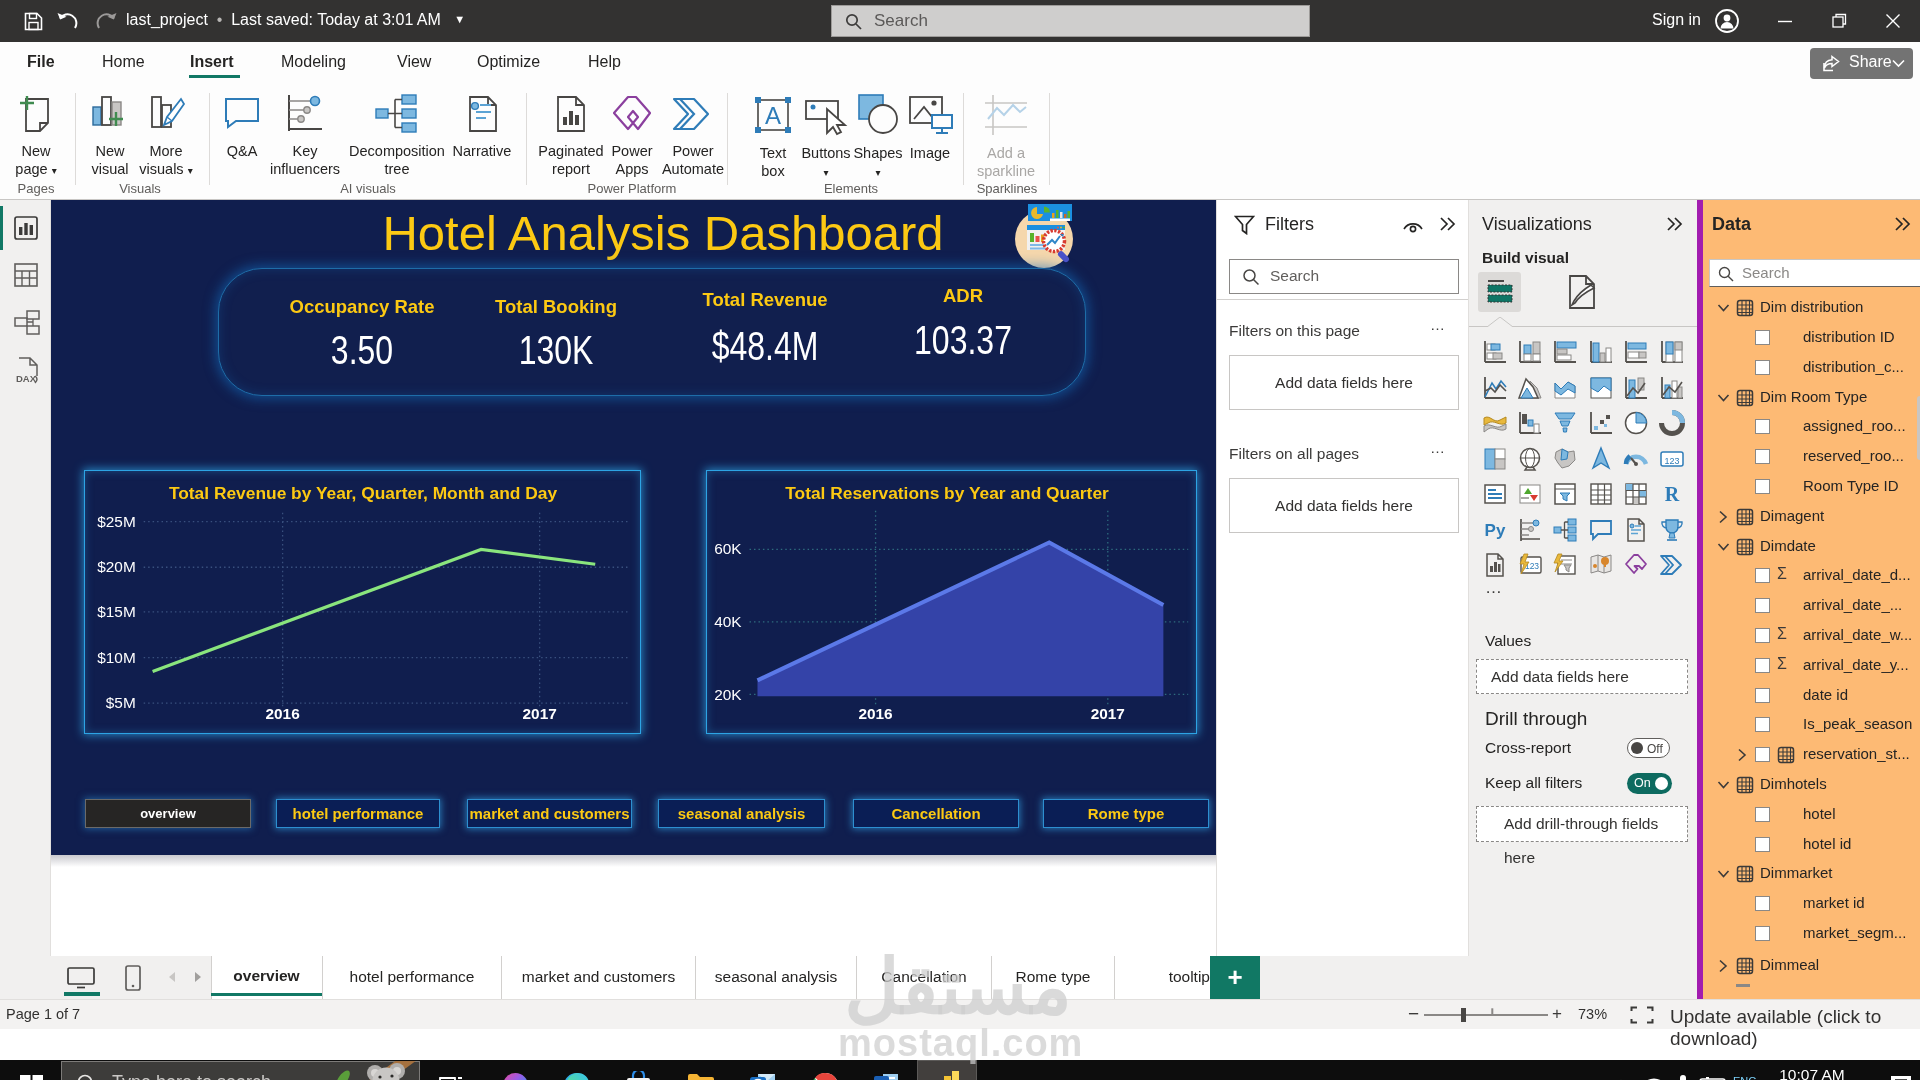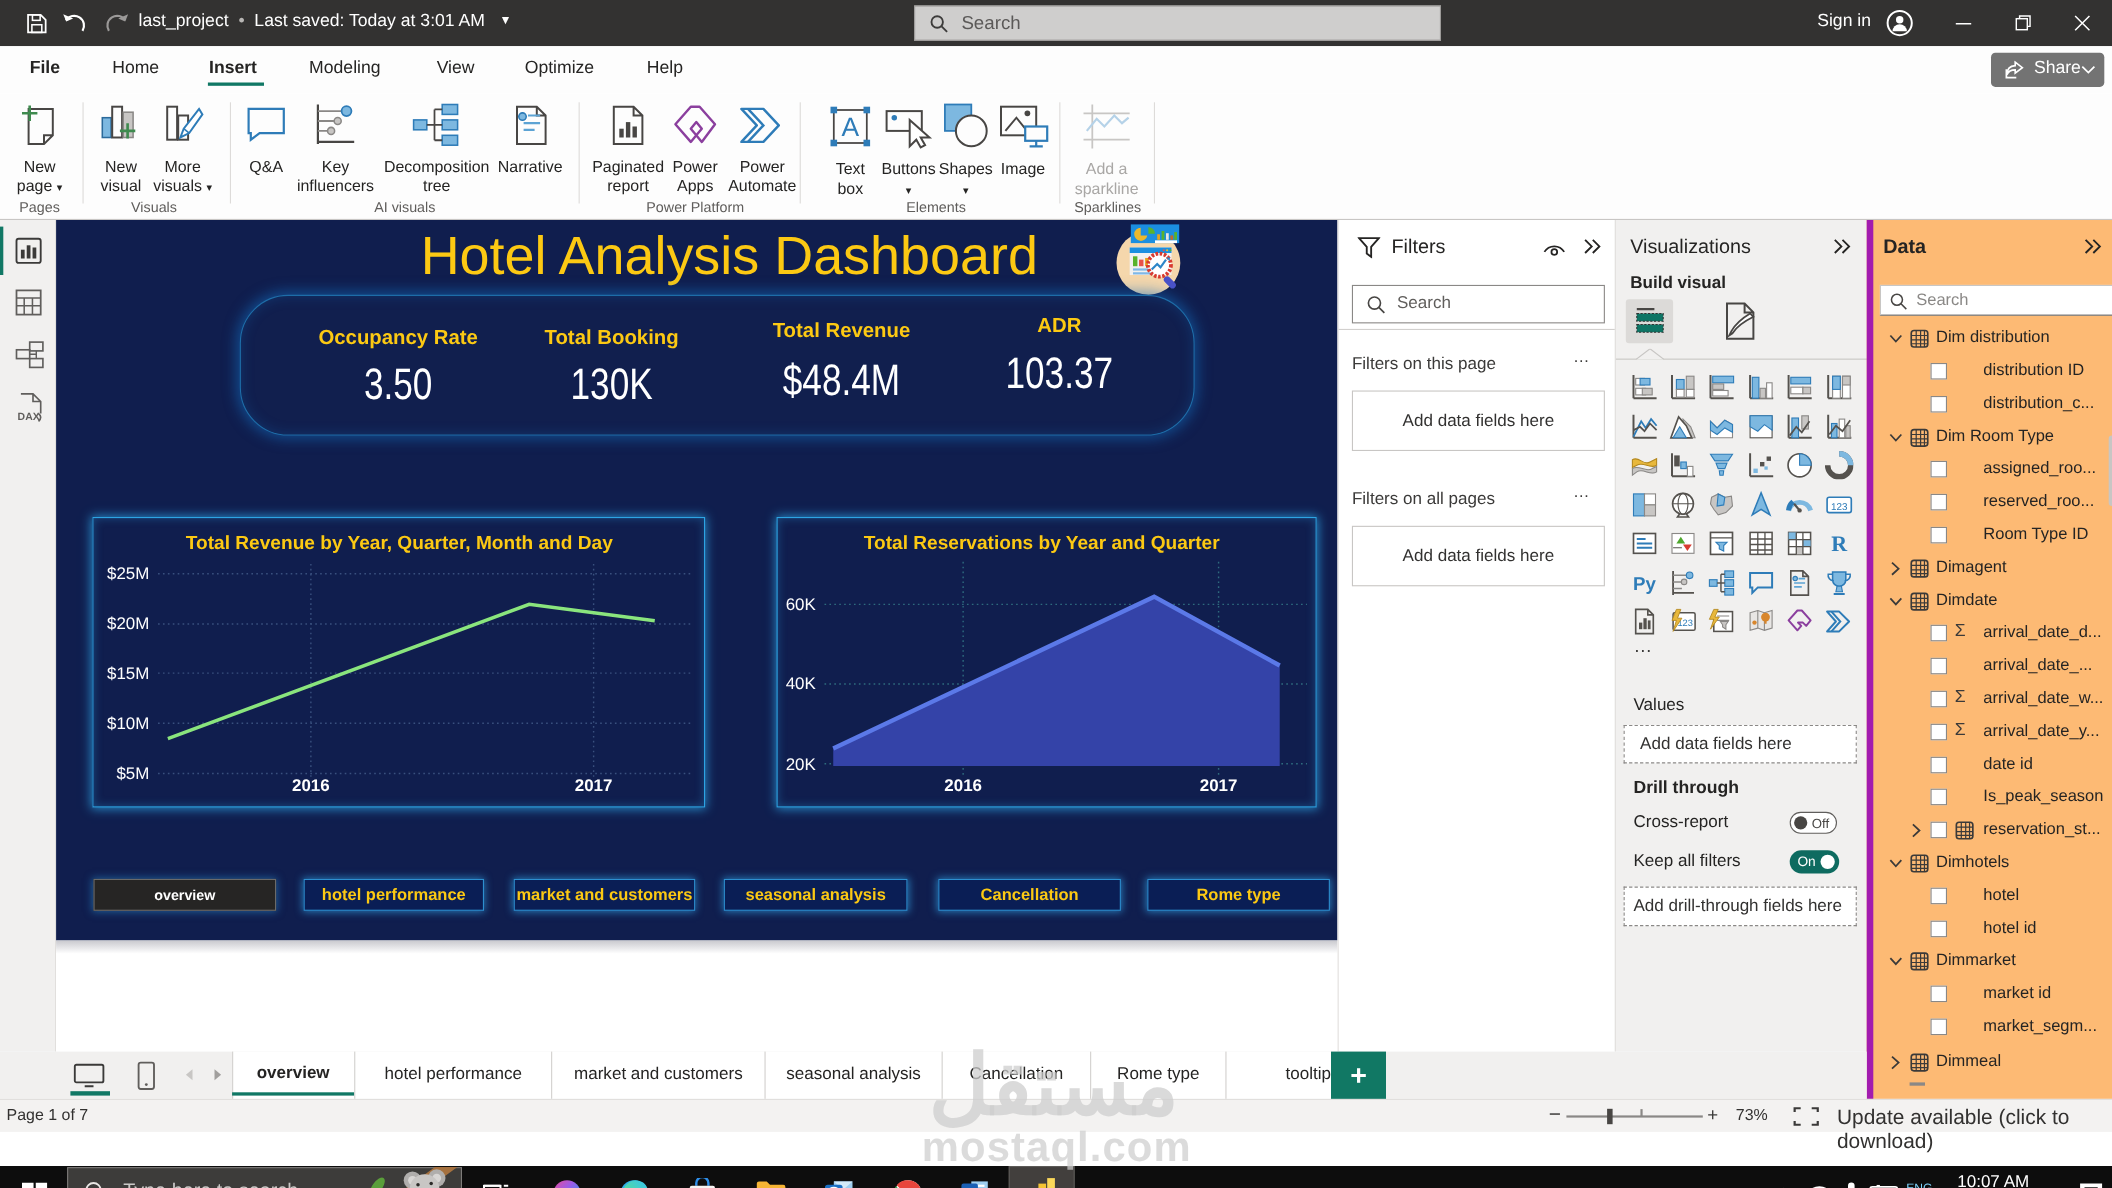--- a/index.html
+++ b/index.html
@@ -626,32 +626,32 @@
           <path d="M11 3 L3 12 L11 21 L14.5 17 L11.5 14 H16 L19 17 L23 12 L15 3 Z" fill="none" stroke="#8b3f9e" stroke-width="1.8" stroke-linejoin="round"></path>
         </svg>
   <svg class="abs" style="left:190px;top:352px" width="26" height="26" viewBox="0 0 26 26">
           <path d="M2 4 H13 L22 13 L13 22 H2 L10 13 Z" fill="none" stroke="#2e7cb8" stroke-width="1.8" stroke-linejoin="round"></path>
           <path d="M6 4 L14 13 L6 22" fill="none" stroke="#2e7cb8" stroke-width="1.8"></path>
         </svg>
   </div>
   <div class="abs" style="left:16px;top:378px;font-size:17px;letter-spacing:2px;color:#3b3a39">…</div>
   <div class="abs" style="left:16px;top:432px;font-size:15.5px">Values</div>
   <div class="abs" style="left:7px;top:459px;width:212px;height:35px;border:1px dashed #8a8886;background:#fff;font-size:15.5px;color:#323130;line-height:33px;padding-left:14px">Add data fields here</div>
-  <div class="abs" style="left:16px;top:508px;font-size:16px;font-weight:bold">Drill through</div>
+  <div class="abs" style="left:16px;top:508px;font-size:19px;font-weight:normal">Drill through</div>
   <div class="abs" style="left:16px;top:539px;font-size:15.5px">Cross-report</div>
   <div class="abs" style="left:158px;top:538px;width:43px;height:20px;border:1px solid #605e5c;border-radius:10px;background:#fff">
     <div class="abs" style="left:3px;top:3px;width:12px;height:12px;border-radius:50%;background:#484644"></div>
     <div class="abs" style="left:19px;top:3px;font-size:12px;color:#484644">Off</div>
   </div>
   <div class="abs" style="left:16px;top:574px;font-size:15.5px">Keep all filters</div>
   <div class="abs" style="left:158px;top:573px;width:45px;height:21px;border-radius:11px;background:#0e6b60">
     <div class="abs" style="left:7px;top:3px;font-size:12.5px;color:#fff">On</div>
     <div class="abs" style="left:28px;top:3.5px;width:13px;height:13px;border-radius:50%;background:#fff"></div>
   </div>
-  <div class="abs" style="left:7px;top:606px;width:212px;height:36px;border:1px dashed #8a8886;background:#fff;font-size:15.5px;color:#323130;line-height:34px;padding-left:8px">Add drill-through fields here</div>
+  <div class="abs" style="left:7px;top:606px;width:212px;height:36px;border:1px dashed #8a8886;background:#fff;font-size:15.5px;color:#323130;line-height:34px;padding-left:27px">Add drill-through fields here</div>
 </div>
 <div id="datapane">
   <div class="abs" style="left:9px;top:14px;font-size:18px;font-weight:bold">Data</div>
   <svg class="abs" style="left:191px;top:16px" width="18" height="16" viewBox="0 0 18 16">
         <path d="M2 2 L8 8 L2 14 M9 2 L15 8 L9 14" fill="none" stroke="#252423" stroke-width="1.7"></path>
       </svg>
   <div class="abs" style="left:6px;top:59px;width:212px;height:28px;border:1px solid #c8c6c4;border-bottom:1px solid #605e5c;background:#fff">
     <svg class="abs" style="left:8px;top:6px" width="16" height="16" viewBox="0 0 16 16">
           <circle cx="6.5" cy="6.5" r="5" fill="none" stroke="#484644" stroke-width="1.4"></circle>
           <line x1="10.2" y1="10.2" x2="15" y2="15" stroke="#484644" stroke-width="1.4"></line>

